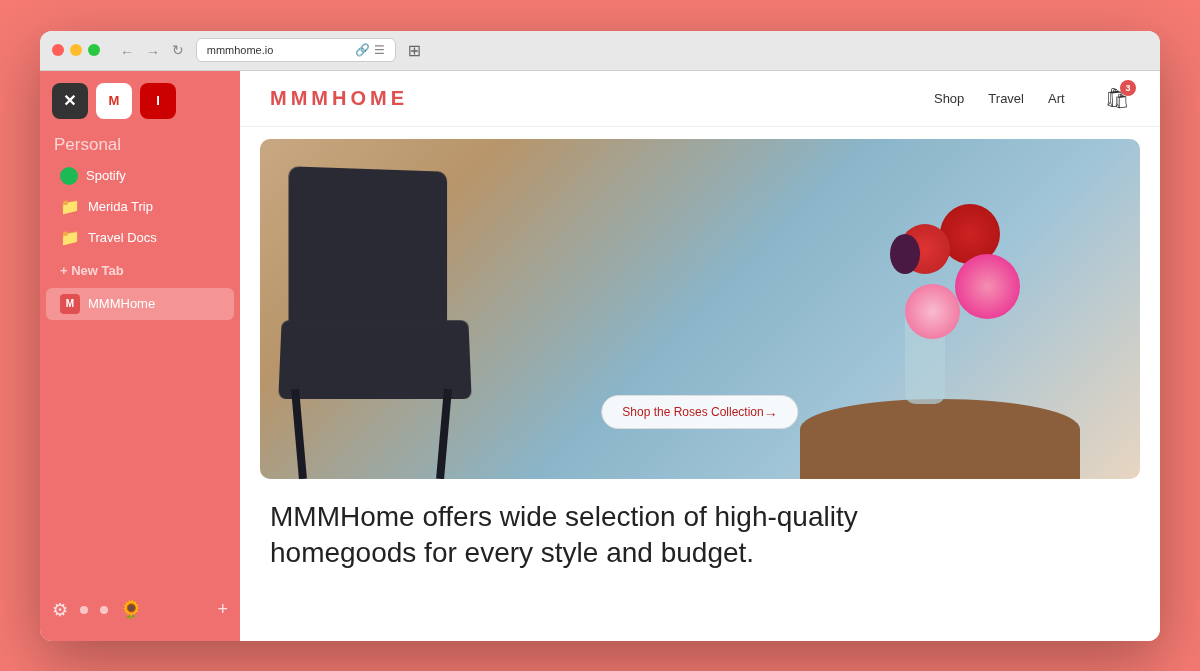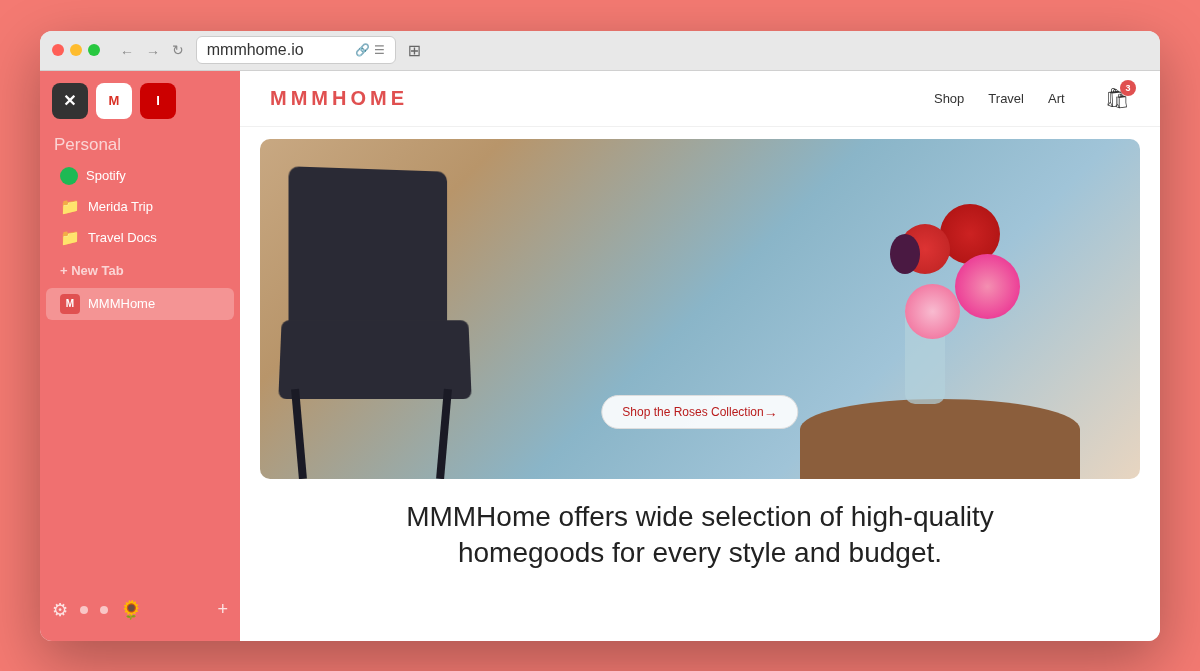--- a/index.html
+++ b/index.html
@@ -74,21 +74,21 @@
       align-items: center;
       background: #fff;
       border-radius: 6px;
       padding: 4px 10px;
       gap: 6px;
       border: 1px solid #ccc;
       max-width: 200px;
     }
 
     .address-text {
-      font-size: 16px;
+      font-size: 11px;
       color: #333;
       flex: 1;
     }
 
     .address-icons {
       display: flex;
       gap: 4px;
     }
 
     .addr-icon {
@@ -351,21 +351,21 @@
       color: #b91c1c;
     }
 
     .hero-cta-arrow {
       font-size: 14px;
     }
 
     
     .hero-description {
       padding: 20px 30px 10px 30px;
-      text-align: center;
+      text-align: left;
     }
 
     .hero-title {
       font-size: 28px;
       font-weight: 400;
       color: #222;
       line-height: 1.3;
     }
 
     .table-surface {

